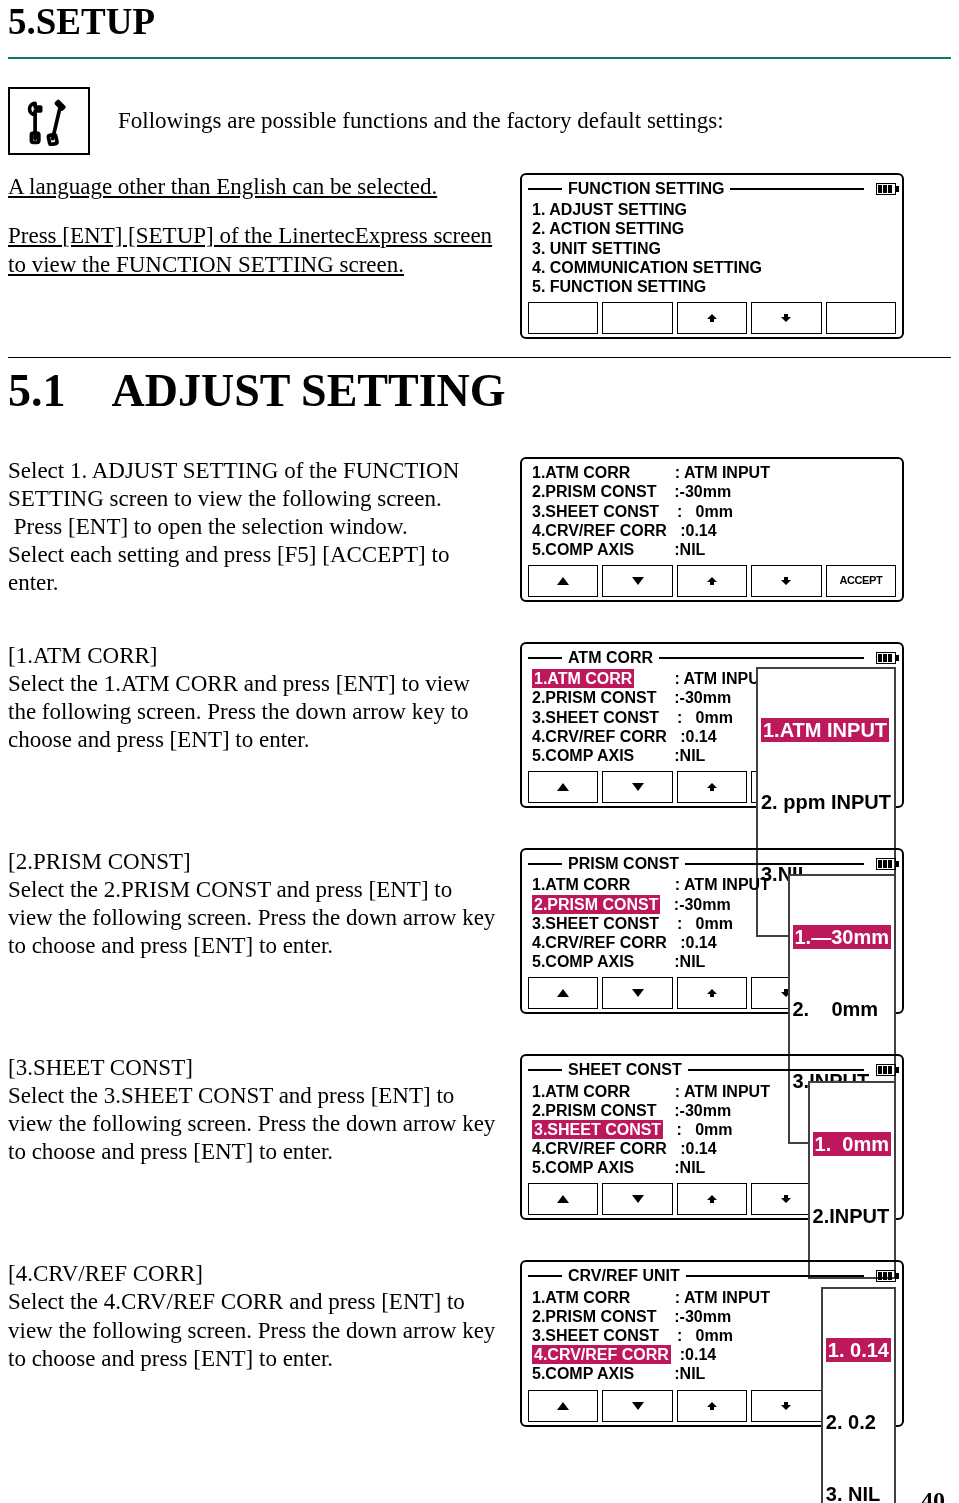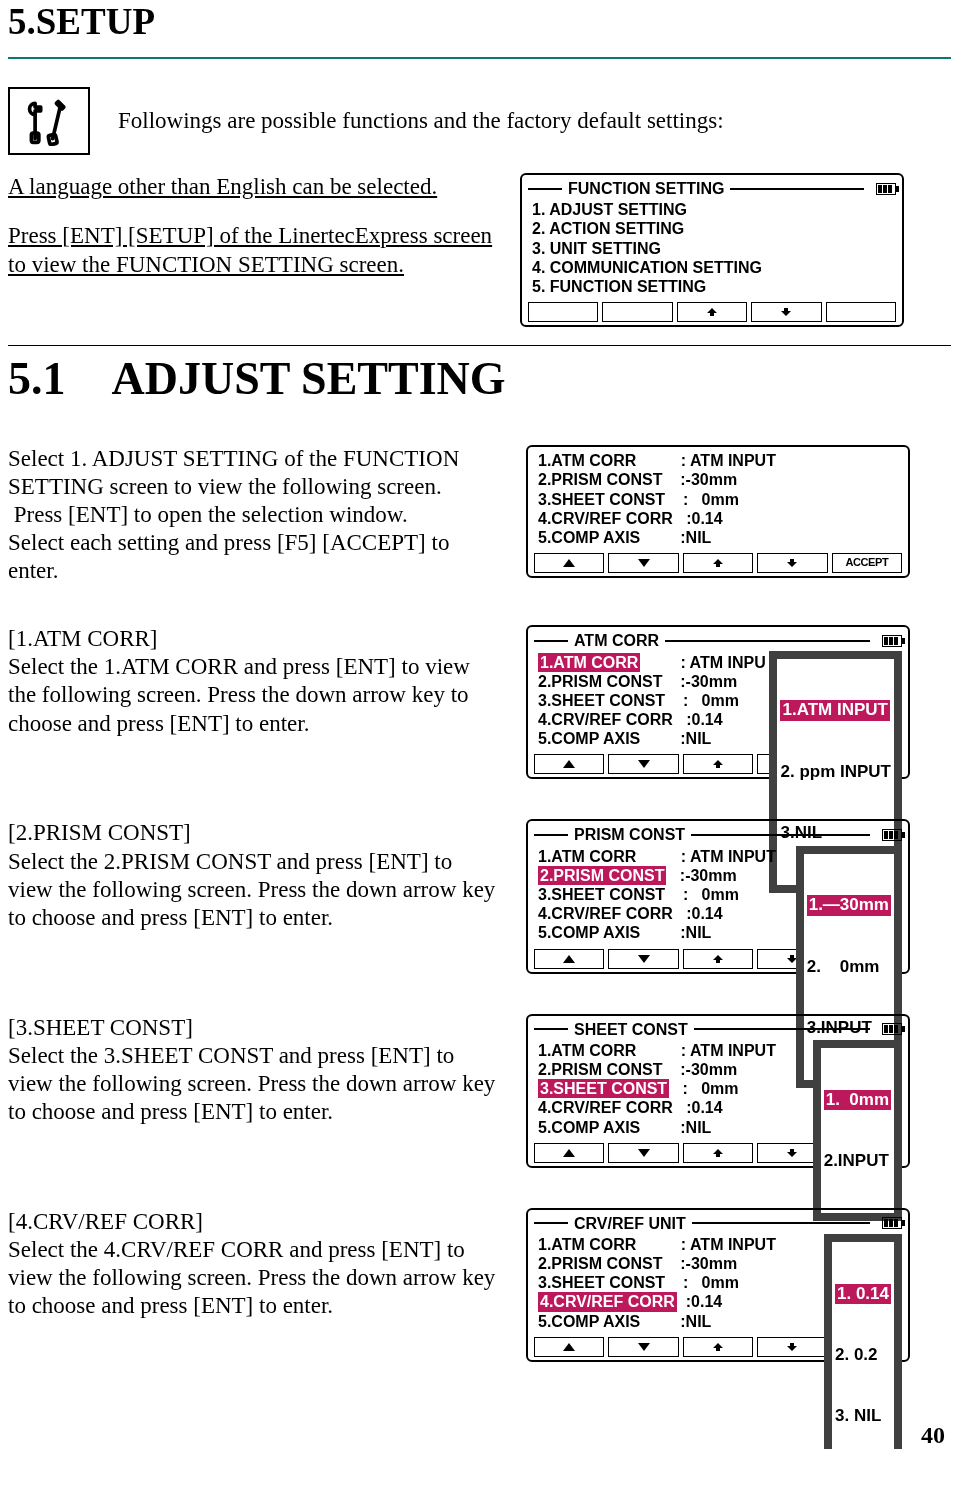--- a/index.html
+++ b/index.html
@@ -28,21 +28,21 @@
   .section-row { display: flex; gap: 22px; align-items: flex-start; margin-bottom: 18px; }
   .text-col { flex: 0 0 490px; line-height: 1.25; text-decoration: underline; }
   .text-col p { margin-bottom: 20px; }
   .section-heading {
     font-size: 46px;
     font-weight: bold;
     margin: 10px 0 22px 0;
     border-top: 1px solid #000;
     padding-top: 6px;
   }
-  .sub-row { display: flex; gap: 28px; align-items: flex-start; margin-bottom: 38px; margin-top: 40px; }
+  .sub-row { display: flex; gap: 22px; align-items: flex-start; margin-bottom: 38px; margin-top: 40px; }
   .sub-text { flex: 0 0 490px; line-height: 1.22; }
   .sub-heading { margin-bottom: 0; }
   .lcd {
     width: 384px;
     border: 2px solid #000;
     border-radius: 6px;
     font-family: Arial, Helvetica, sans-serif;
     font-weight: bold;
     font-size: 16px;
     line-height: 1.2;
@@ -59,35 +59,35 @@
     margin-left: 6px;
   }
   .battery::before { content:""; position: absolute; right:-4px; top:2px; width:3px; height:6px; background:#000; }
   .battery-bars { display: flex; gap: 1px; padding: 1px; height: 100%; }
   .battery-bars span { width: 4px; background: #000; }
   .lcd-body { padding-left: 4px; padding-right: 4px; position: relative; }
   .lcd-line { white-space: pre; }
   .hl { display: inline-block; background: #be185d; color: #fff; padding: 0 2px; }
   .popup {
     position: absolute;
-    border: 8px solid #404040;
+    border: 2px solid #404040;
     background: #fff;
-    font-size: 17px;
+    font-size: 20px;
     line-height: 1.2;
     padding: 1px 3px;
     white-space: pre;
   }
   .softkeys {
     display: flex;
     gap: 4px;
     margin-top: 6px;
   }
   .sk {
     flex: 1;
-    height: 20px;
+    height: 32px;
     border: 1.5px solid #000;
     display: flex; align-items: center; justify-content: center;
     font-size: 14px; font-weight: bold;
     background: #fff;
   }
   .sk.empty { border-color: #000; }
   .sk svg { width: 14px; height: 10px; }
   .sk.accept { font-size: 11px; letter-spacing: -0.4px; }
   .page-number {
     font-weight: bold;

